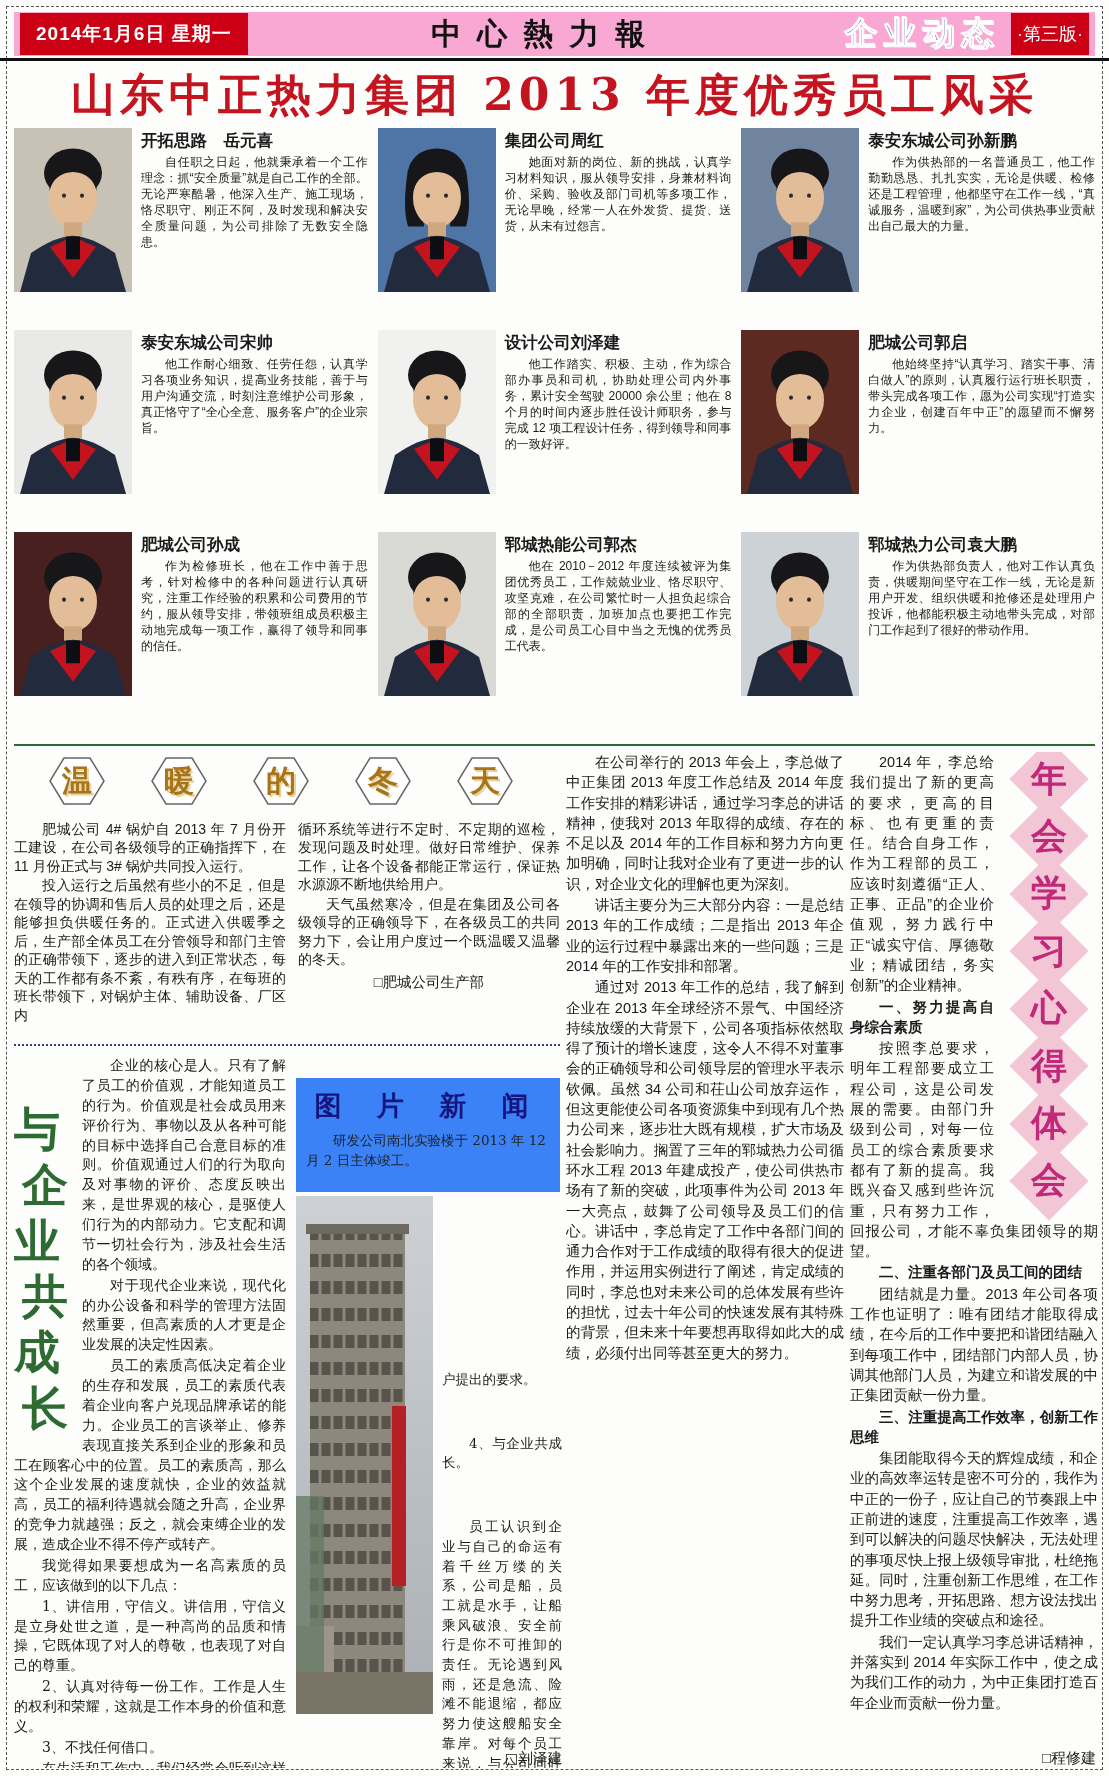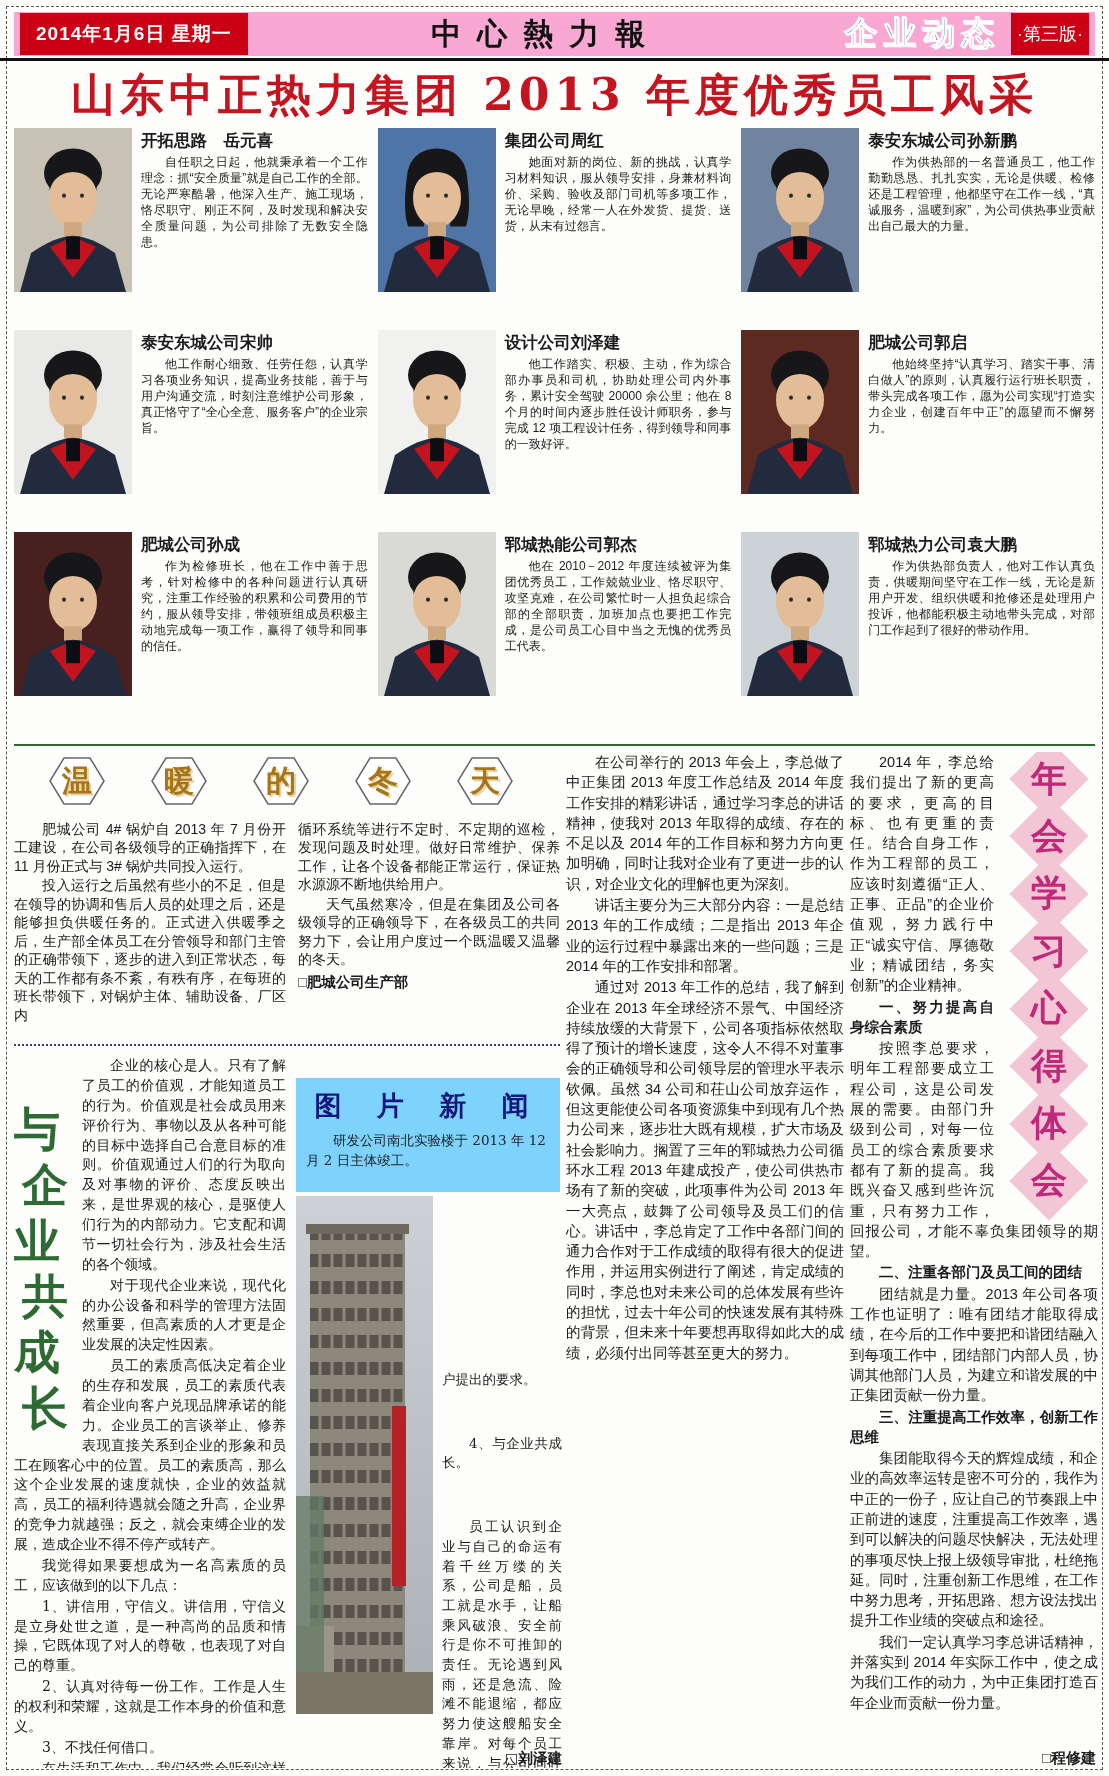--- a/index.html
+++ b/index.html
@@ -47,34 +47,34 @@
   .hex{position:relative;width:62px;height:56px;}
   .hex svg{position:absolute;left:0;top:0;}
   .hex-char{position:absolute;left:0;top:0;width:62px;height:56px;display:flex;
     align-items:center;justify-content:center;font-size:30px;font-weight:bold;
     color:#a8741a;font-family:"DejaVu Serif",serif;text-shadow:2px 2px 0 #e8d3a0;}
   .col{position:absolute;overflow:hidden;}
   .warm-a{left:14px;top:820px;width:272px;height:224px;}
   .warm-b{left:298px;top:820px;width:262px;height:224px;}
   p.body{font-size:14px;line-height:1.32;margin:0 0 1px 0;text-indent:2em;text-align:justify;}
   p.noind{text-indent:0;}
-  .byline{text-align:left;font-weight:bold;font-size:14.5px;margin-top:4px;}
+  .byline{text-align:center;font-weight:normal;font-size:14.5px;margin-top:4px;}
   
   .kai{font-family:"DejaVu Serif",serif;}
   .grow-a{left:14px;top:1056px;width:272px;height:712px;}
   .grow-a p.body{font-size:14px;line-height:1.42;}
   .grow-title{float:left;width:58px;margin:50px 10px 6px 0;display:flex;flex-direction:column;gap:8px;}
   .grow-char{font-size:46px;font-weight:bold;color:#2e6b33;line-height:1.04;
     font-family:"DejaVu Serif",serif;}
   .grow-char:nth-child(even){margin-left:8px;}
   .grow-b{left:442px;top:1326px;width:120px;height:442px;}
   .grow-b p.body{font-size:13.5px;line-height:1.46;margin-top:44px;}
   .grow-b .byline{position:absolute;right:0;bottom:0;margin:0;}
   
-  .pn-box{position:absolute;left:296px;top:1078px;width:264px;height:114px;background:#7dd3fc;}
+  .pn-box{position:absolute;left:296px;top:1078px;width:264px;height:114px;background:#3b82f6;}
   .pn-title{text-align:center;color:#15157e;font-weight:bold;font-size:27px;
     letter-spacing:13px;margin-top:10px;font-family:"DejaVu Serif",serif;}
   .pn-caption{font-size:13.5px;margin:7px 10px 0 10px;text-indent:2em;line-height:1.45;color:#20242c;}
   .building{position:absolute;left:296px;top:1196px;width:137px;height:518px;}
   .building svg{display:block;}
   
   .ann-1{left:566px;top:752px;width:278px;height:1018px;}
   .ann-1 p.body, .ann-2 p.body{font-size:14.5px;line-height:1.40;}
   .ann-2{left:850px;top:752px;width:248px;height:1018px;}
   .diamonds{float:right;width:98px;height:452px;margin-left:6px;display:flex;

